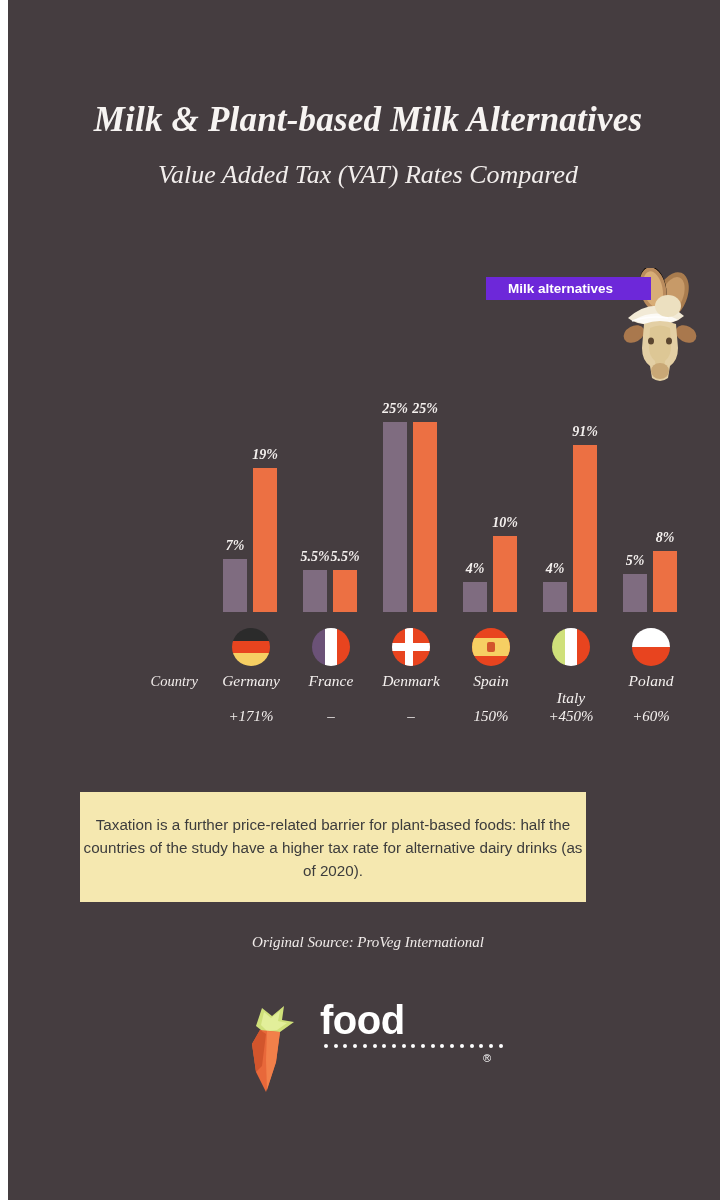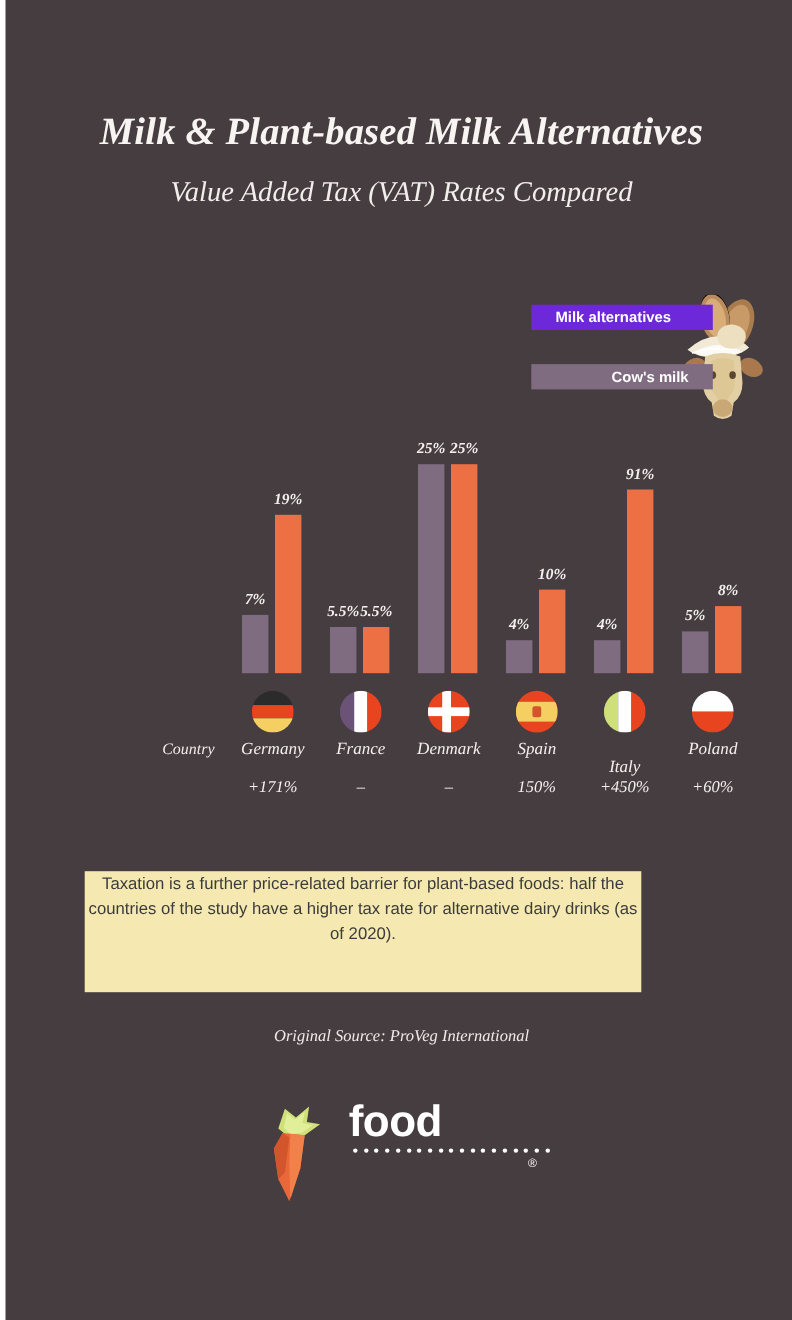--- a/index.html
+++ b/index.html
@@ -11,21 +11,21 @@
     width: 720px;
     height: 1200px;
     overflow: hidden;
     font-family: "Liberation Sans", sans-serif;
   }
   .poster {
     position: relative;
     width: 720px;
     height: 1200px;
     background: #453d40;
-    border-left: 5px solid #ffffff;
+    border-left: 8px solid #ffffff;
     box-sizing: border-box;
     overflow: hidden;
   }
 
   
   .title {
     position: absolute;
     top: 100px;
     left: 0;
     width: 720px;
@@ -133,20 +133,21 @@
   
   .callout {
     position: absolute;
     left: 72px;
     top: 792px;
     width: 506px;
     height: 110px;
     background: #f5e8b0;
     box-sizing: border-box;
     display: flex;
+    align-items: center;
     justify-content: center;
   }
   .callout p {
     margin: 0;
     text-align: center;
     color: #3c3c3c;
     font-size: 15.2px;
     line-height: 23px;
     font-family: "Liberation Sans", sans-serif;
   }
@@ -212,23 +213,20 @@
         <path d="M24 10 Q40 4 56 10 L58 34 Q58 46 50 52 L48 64 Q40 70 32 64 L30 52 Q22 46 22 34Z" fill="#e3cfa4"></path>
         <path d="M30 14 Q40 9 50 14 L51 33 Q51 42 45 47 L44 60 Q40 64 36 60 L35 47 Q29 42 29 33Z" fill="#ddc795"></path>
         <ellipse cx="31" cy="27" rx="3" ry="3.6" fill="#5b4630"></ellipse>
         <ellipse cx="49" cy="27" rx="3" ry="3.6" fill="#5b4630"></ellipse>
         <ellipse cx="40" cy="57" rx="9" ry="8" fill="#c9a876"></ellipse>
       </svg>
     </div>
 
     <div class="legend-row alt">
       <div class="legend-pill alt">Milk alternatives</div>
-    </div>
-    <div class="legend-row cow">
-      <div class="legend-pill cow">Cow's milk</div>
     </div>
   </div>
 
   <div class="chart">
     <div id="bars">
         <div class="bar cow" style="left: 215px; top: 558.8px; height: 53.2px; bottom: auto;"></div>
         <div class="bar-label" style="left: 200px; top: 537.8px;">7%</div>
         <div class="bar alt" style="left: 245px; top: 467.6px; height: 144.4px; bottom: auto;"></div>
         <div class="bar-label" style="left: 230px; top: 446.6px;">19%</div>
         <div class="bar cow" style="left: 295px; top: 570.2px; height: 41.8px; bottom: auto;"></div>

